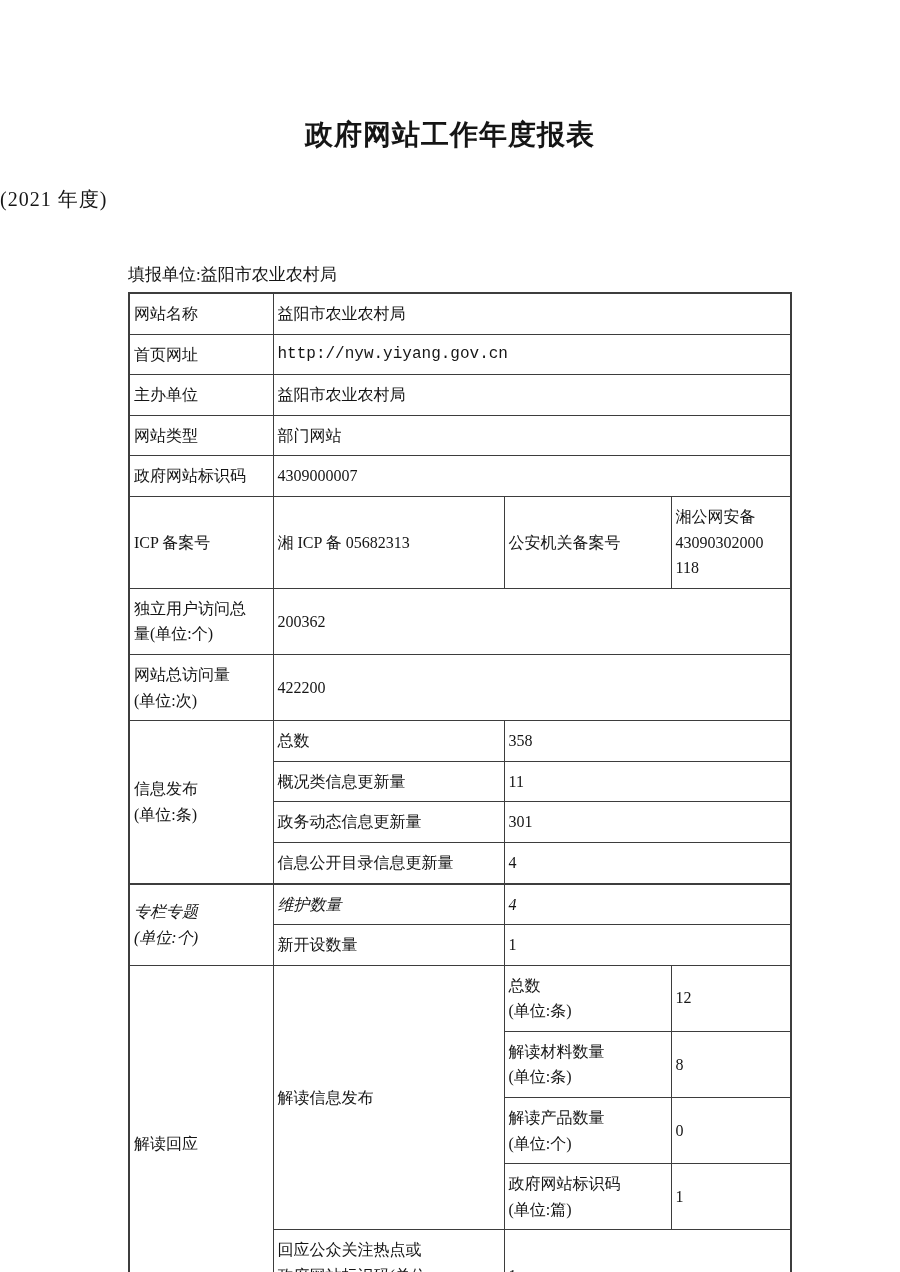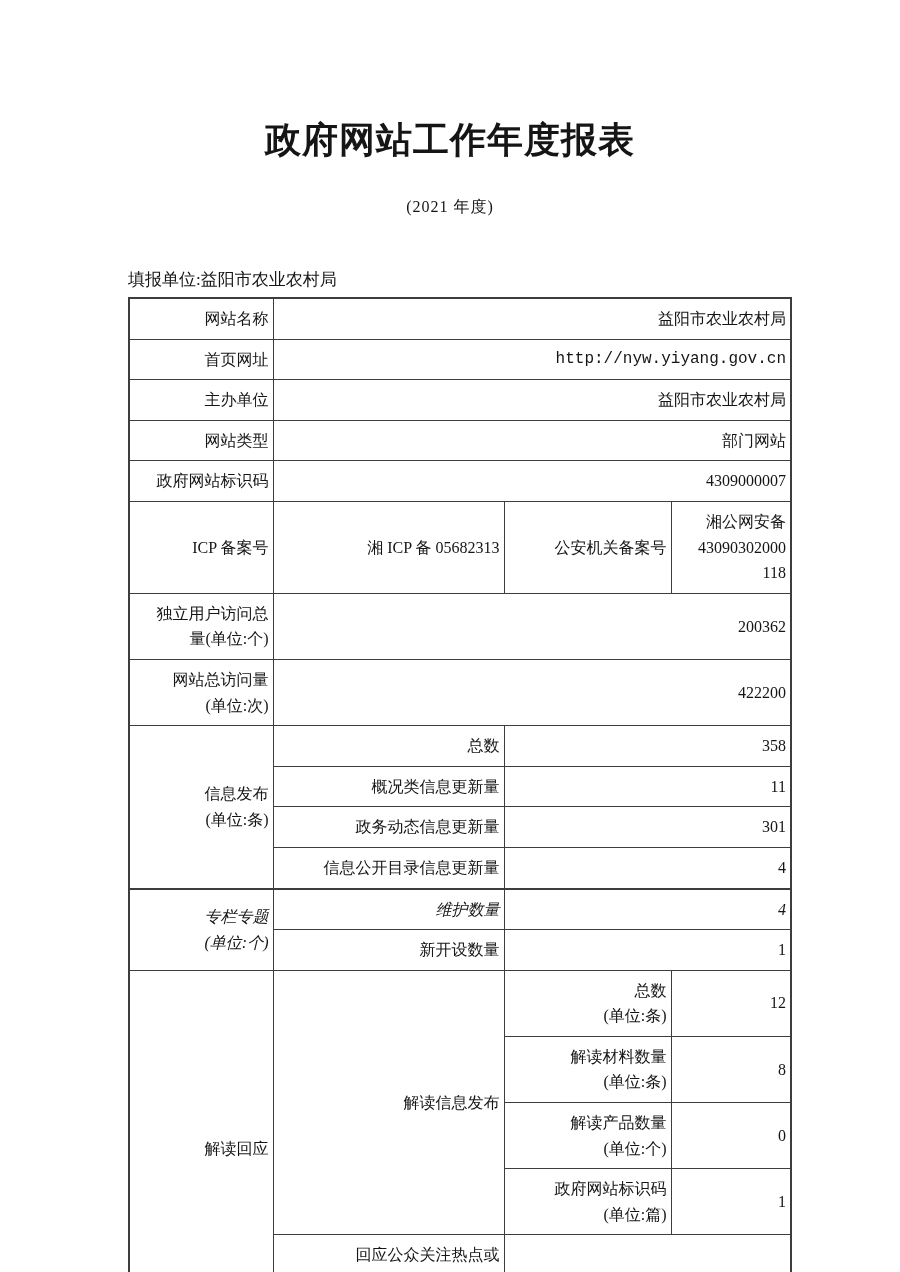--- a/index.html
+++ b/index.html
@@ -8,44 +8,43 @@
     background:#ffffff;
     font-family:"Liberation Serif","DejaVu Serif",serif;
     color:#151515;
     overflow:hidden;
   }
   .doc-title {
     margin:116px 0 0 0;
     text-align:center;
     font-family:"Liberation Sans","DejaVu Sans",sans-serif;
     font-weight:700;
-    font-size:36px;
+    font-size:28px;
     letter-spacing:1px;
   }
   .doc-subtitle {
     margin-top:32px;
-    text-align:center;
-    font-size:16px;
+    font-size:20px;
     letter-spacing:1px;
   }
   .report-unit {
     margin:50px 0 6px 128px;
     font-size:17px;
     font-weight:400;
   }
   table.report {
     border-collapse:collapse;
     table-layout:fixed;
     margin-left:128px;
     width:662px;
     border:2px solid #3d3d3d;
   }
   table.report td {
     border:1px solid #3d3d3d;
-    text-align:right;
+    text-align:left;
     vertical-align:middle;
     font-size:16px;
     line-height:1.6;
     padding:7px 4px;
     overflow:hidden;
   }
   .pre { white-space:pre-line; }
   .url {
     font-family:"Liberation Mono","DejaVu Sans Mono",monospace;
     font-size:16px;

